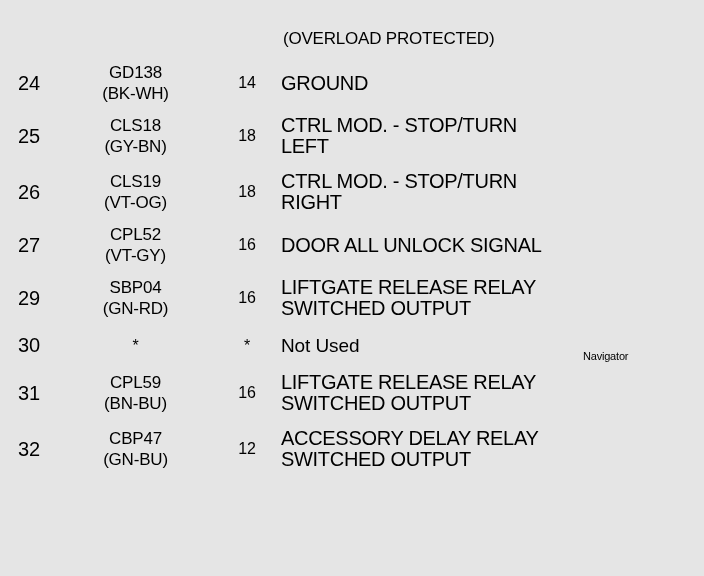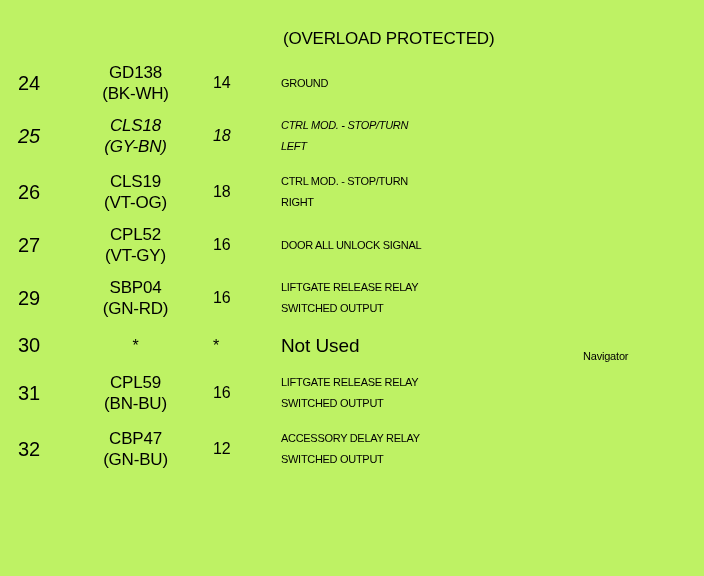--- a/index.html
+++ b/index.html
@@ -10,21 +10,21 @@
   }
   body {
     font-family: "Liberation Sans", sans-serif;
     color: #000000;
     -webkit-font-smoothing: none;
   }
   .page {
     position: relative;
     width: 704px;
     height: 576px;
-    background: #bef264;
+    background: #e5e5e5;
     overflow: hidden;
   }
 
   
   .overload-note {
     position: absolute;
     left: 283px;
     top: 29px;
     font-size: 17px;
     line-height: 20px;
@@ -54,27 +54,27 @@
   }
   .col-circuit {
     width: 155px;
     text-align: center;
     font-size: 17px;
     line-height: 21px;
     letter-spacing: -0.2px;
   }
   .col-gauge {
     width: 68px;
-    text-align: left;
+    text-align: center;
     font-size: 16px;
     letter-spacing: -0.2px;
   }
   .col-desc {
     text-align: left;
-    font-size: 11px;
+    font-size: 20px;
     line-height: 21px;
     letter-spacing: -0.3px;
     padding-left: 3px;
   }
 
   .circuit-code { display: block; white-space: nowrap; }
   .circuit-color { display: block; white-space: nowrap; }
   .desc-line { display: block; white-space: nowrap; }
   .desc-line:empty { display: none; }
 
@@ -114,21 +114,21 @@
           <td class="col-num">24</td>
           <td class="col-circuit">
             <span class="circuit-code">GD138</span>
             <span class="circuit-color">(BK-WH)</span>
           </td>
           <td class="col-gauge">14</td>
           <td class="col-desc">
             <span class="desc-line">GROUND</span>
           </td>
         </tr>
-        <tr class="" style="height: 56px; font-style: italic;">
+        <tr class="" style="height: 56px;">
           <td class="col-num">25</td>
           <td class="col-circuit">
             <span class="circuit-code">CLS18</span>
             <span class="circuit-color">(GY-BN)</span>
           </td>
           <td class="col-gauge">18</td>
           <td class="col-desc">
             <span class="desc-line">CTRL MOD. - STOP/TURN</span>
             <span class="desc-line">LEFT</span>
           </td>

